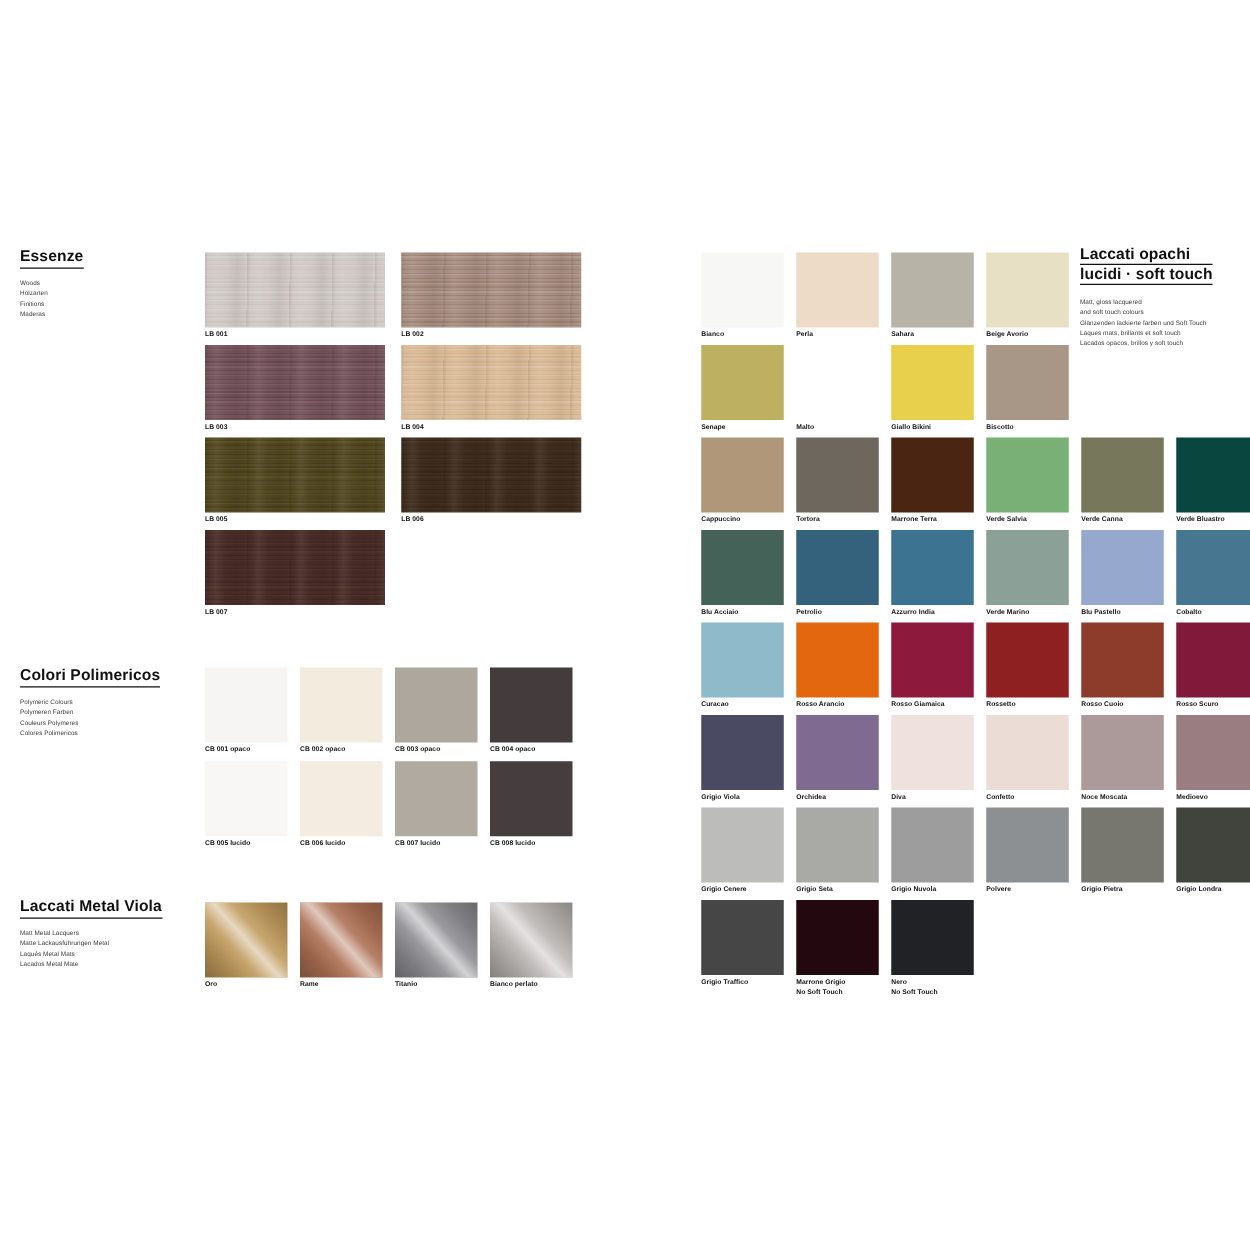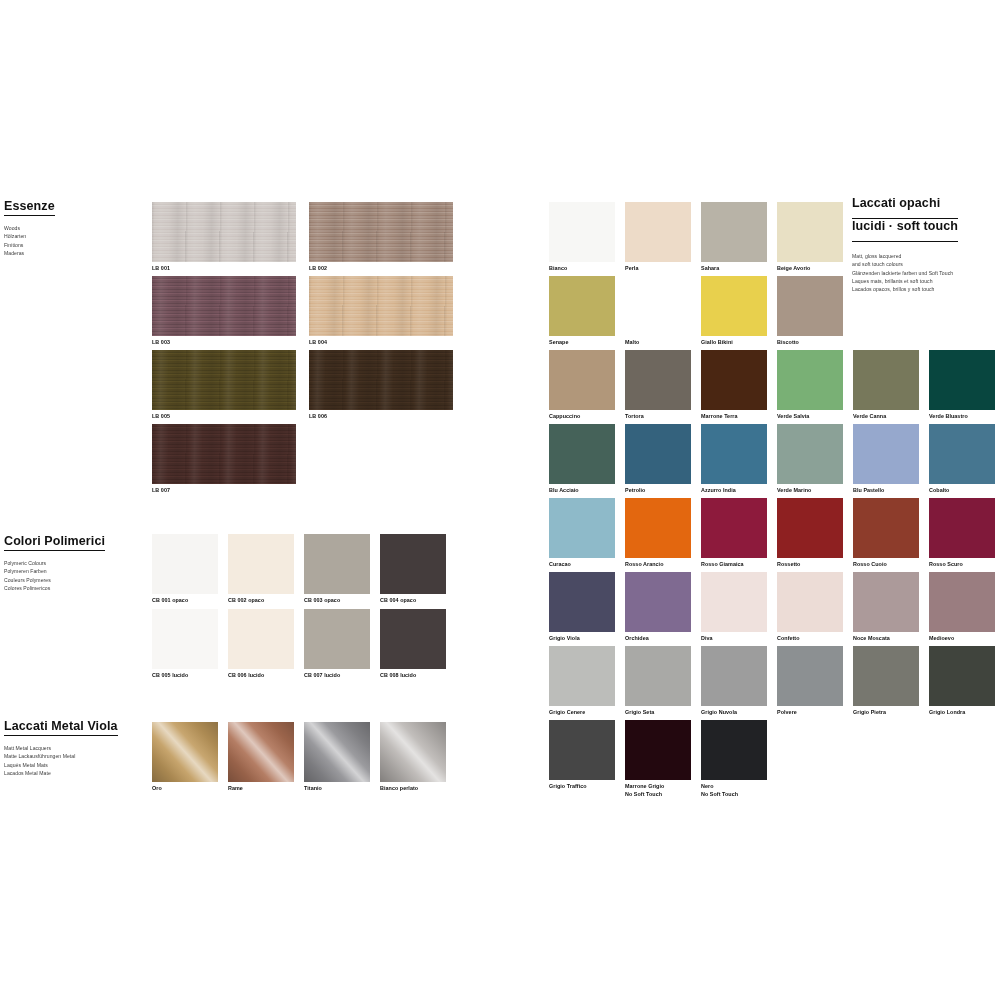--- a/index.html
+++ b/index.html
@@ -4,33 +4,33 @@
 <style>
   html,body{margin:0;padding:0;}
   body{
     width:1000px;height:1000px;
     background:#ffffff;
     font-family:"Liberation Sans", sans-serif;
     color:#1a1a1a;
     overflow:hidden;
     position:relative;
   }
-  .page{position:absolute;inset:0;}
+  .page{position:absolute;inset:0;margin-left:12px;}
 
   
   .sec-head{position:absolute;}
   .sec-title{
     font-size:12.5px;font-weight:bold;color:#111;
     border-bottom:1.4px solid #111;
     display:inline-block;padding-bottom:2px;letter-spacing:.1px;
     white-space:nowrap;
   }
   .sec-title.two-line{border-bottom:none;}
   .sec-title.two-line span{
-    display:block;border-bottom:1.4px solid #111;padding-bottom:8px;
+    display:block;border-bottom:1.4px solid #111;padding-bottom:1px;
     white-space:nowrap;
   }
   .sec-subs{margin-top:8px;}
   .sec-subs div{
     font-size:5.1px;color:#3a3a3a;line-height:1.62;letter-spacing:.05px;
     white-space:nowrap;
   }
 
   
   .lbl{
@@ -97,21 +97,21 @@
     <div class="sec-title">Essenze</div>
     <div class="sec-subs">
       <div>Woods</div>
       <div>Hölzarten</div>
       <div>Finitions</div>
       <div>Maderas</div>
     </div>
   </div>
 
   <div class="sec-head" style="left:4px;top:531px;">
-    <div class="sec-title">Colori Polimerici</div>
+    <div class="sec-title">Colori Polimericos</div>
     <div class="sec-subs">
       <div>Polymeric Colours</div>
       <div>Polymeren Farben</div>
       <div>Couleurs Polymeres</div>
       <div>Colores Polimericos</div>
     </div>
   </div>
 
   <div class="sec-head" style="left:4px;top:716px;">
     <div class="sec-title">Laccati Metal Viola</div>

